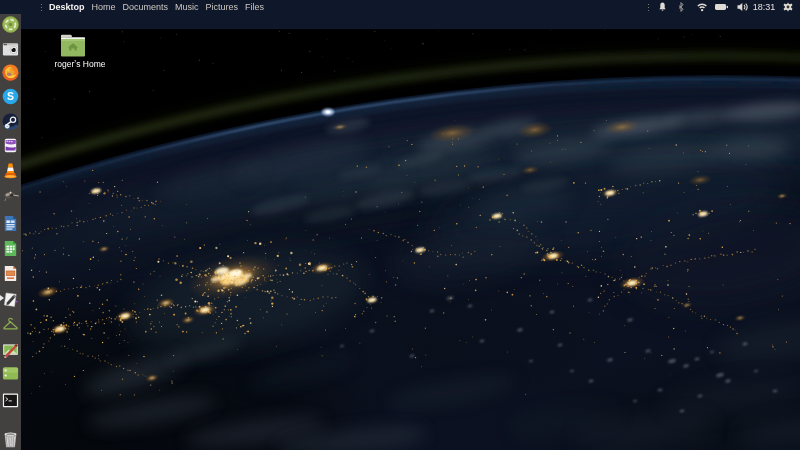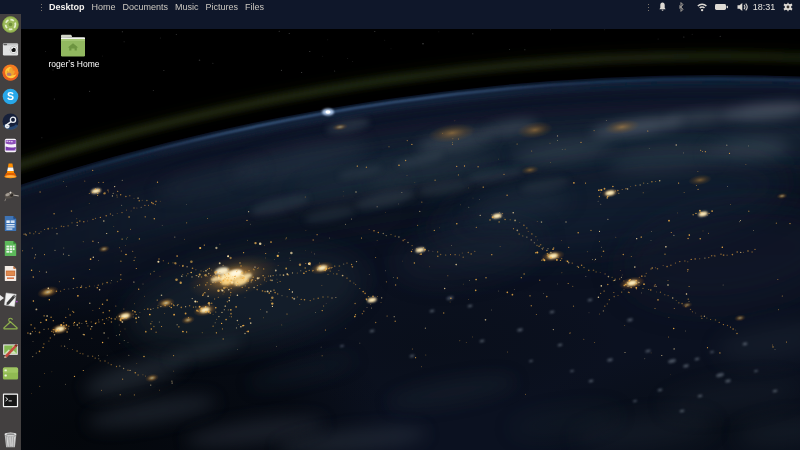--- a/index.html
+++ b/index.html
@@ -6,21 +6,21 @@
 #wall{position:absolute;left:0;top:0;width:800px;height:450px;}
 #topbar{position:absolute;left:0;top:0;width:800px;height:29px;background:#0f172a;
 color:#ccc8c0;font-size:9px;line-height:15px;}
 #menus{position:absolute;left:49px;top:0;height:14px;display:flex;gap:7px;}
 #menus .b{font-weight:bold;color:#f4f2ef;}
 .dots{width:5px;height:14px;position:relative;}
 .dots i{position:absolute;left:2px;width:1px;height:1px;background:#79736c;}
 #dock{position:absolute;left:0;top:14px;width:21px;height:436px;background:#434040;}
 .di{position:absolute;left:2px;width:17px;height:17px;}
 #folder{position:absolute;left:60px;top:34px;width:26px;height:23px;}
-#flabel{position:absolute;left:30px;top:59px;width:88px;text-align:center;color:#fff;
+#flabel{position:absolute;left:36px;top:59px;width:88px;text-align:center;color:#fff;
 font-size:8.5px;text-shadow:0 1px 1px #000;}
 </style></head>
 <body>
 <svg id="wall" viewBox="0 0 800 450" preserveAspectRatio="none">
 <defs>
 <clipPath id="earthclip">
         <circle cx="716.3" cy="2337.0" r="2262"></circle>
       </clipPath>
 <filter id="b1" x="-60%" y="-60%" width="220%" height="220%">
         <feGaussianBlur stdDeviation="1"></feGaussianBlur>

